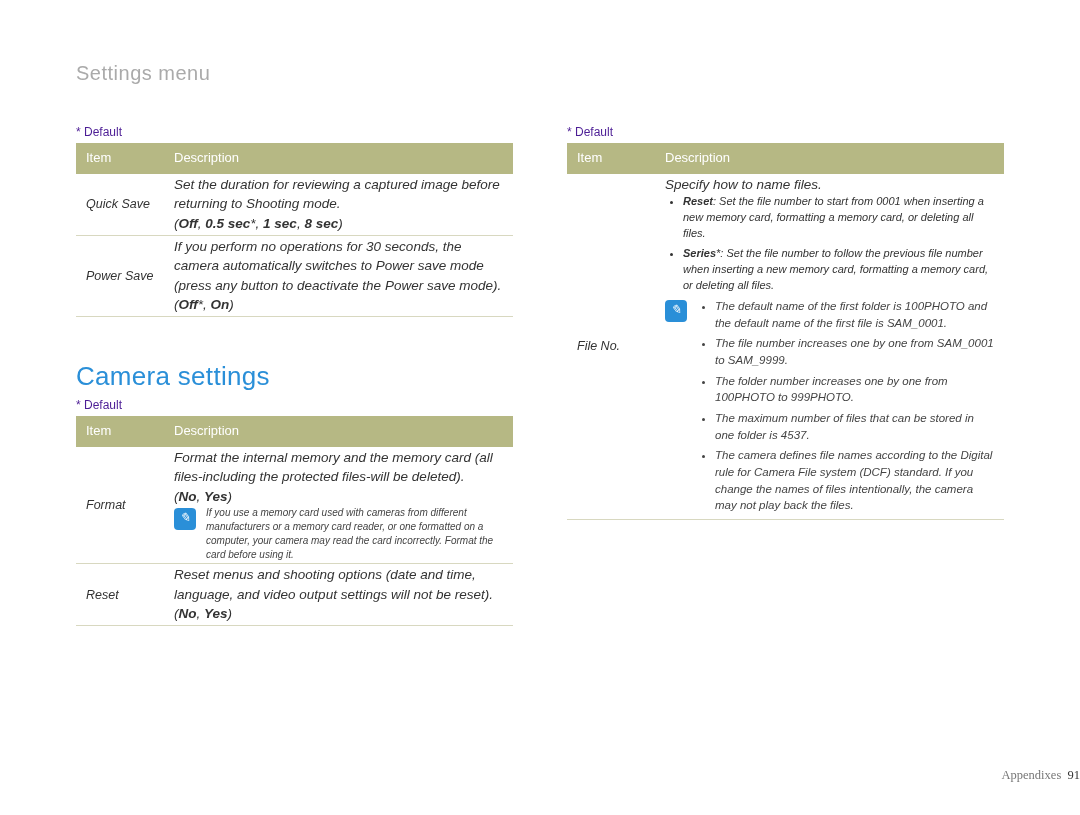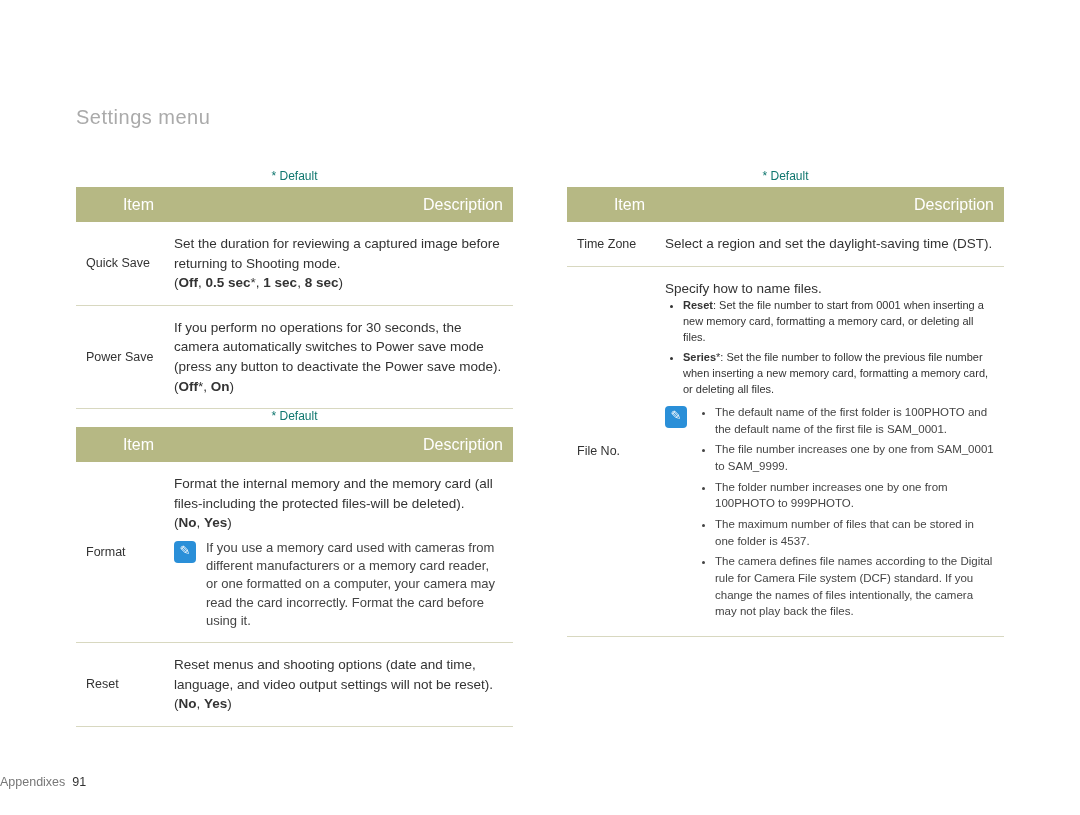--- a/index.html
+++ b/index.html
@@ -15,116 +15,116 @@
   .page {
     padding: 62px 76px 30px 76px;
   }
   .breadcrumb {
     font-size: 20px;
     font-weight: 300;
     color: #aaa;
     letter-spacing: 0.5px;
     margin-bottom: 40px;
     font-family: Arial, Helvetica, sans-serif;
-    margin-top: 44px;
   }
   .columns {
     display: flex;
     gap: 54px;
   }
   .col {
     flex: 1;
     min-width: 0;
   }
   .default-label {
-    text-align: center;
+    text-align: left;
     font-size: 12px;
-    color: #0f766e;
+    color: #4c1d95;
     margin-bottom: 4px;
   }
   table.settings {
     width: 100%;
     border-collapse: collapse;
     font-size: 13.5px;
     line-height: 1.45;
   }
   table.settings th {
     background: #b6b884;
     color: #fff;
     font-weight: 400;
-    text-align: right;
+    text-align: left;
     padding: 6px 10px;
-    font-size: 16px;
+    font-size: 13px;
   }
   table.settings th.item-col { width: 88px; }
   table.settings td {
     border-bottom: 1px solid #d8d8c0;
-    padding: 12px 10px;
+    padding: 1px 10px;
     vertical-align: middle;
     font-size: 13.5px;
     color: #333;
+    font-style: italic;
   }
   table.settings td.item-cell {
     font-size: 12.5px;
     color: #333;
     vertical-align: middle;
   }
   .section-heading {
     font-size: 26px;
     font-weight: 300;
     color: #2a8fd8;
     margin-top: 44px;
     margin-bottom: 6px;
     letter-spacing: 0.3px;
   }
   .note-row {
     display: flex;
     gap: 10px;
-    margin-top: 6px;
   }
   .note-icon {
     width: 22px;
     height: 22px;
     flex: 0 0 22px;
     border-radius: 4px;
     background: #2a8fd8;
     position: relative;
     margin-top: 2px;
   }
   .note-icon::before {
     content: "✎";
     position: absolute;
     left: 50%; top: 50%;
     transform: translate(-50%, -52%);
     color: #fff;
     font-size: 13px;
   }
   .note-text, .note-list {
-    font-size: 13px;
+    font-size: 10px;
     color: #444;
     line-height: 1.4;
   }
   ul.bullets {
     list-style: disc;
     padding-left: 18px;
     font-size: 11px;
     line-height: 1.45;
   }
   ul.bullets.small {
     font-size: 11.5px;
     line-height: 1.45;
   }
   ul.bullets li { margin-bottom: 4px; }
   .footer {
     position: absolute;
-    bottom: 26px;
+    bottom: 32px;
     width: 100%;
-    text-align: left;
+    text-align: right;
     font-size: 12.5px;
     color: #777;
+    font-family: Liberation Serif, serif;
   }
   .footer .pg { color: #333; }
 </style>
 </head>
 <body>
 
 <div class="page">
   <div class="breadcrumb">Settings menu</div>
 
   <div class="columns">
@@ -149,20 +149,21 @@
           </tr>
           <tr>
             <td class="item-cell">Power Save</td>
             <td>
               <span>If you perform no operations for 30 seconds, the camera automatically switches to Power save mode (press any button to deactivate the Power save mode). (<b>Off</b>*, <b>On</b>)</span>
             </td>
           </tr>
         </tbody>
       </table>
 
+      <h2 class="section-heading">Camera settings</h2>
       <div class="default-label">* Default</div>
 
       <table class="settings">
         <thead>
           <tr>
             <th class="item-col">Item</th>
             <th>Description</th>
           </tr>
         </thead>
         <tbody>
@@ -192,26 +193,20 @@
       <div class="default-label">* Default</div>
 
       <table class="settings">
         <thead>
           <tr>
             <th class="item-col">Item</th>
             <th>Description</th>
           </tr>
         </thead>
         <tbody>
-          <tr>
-            <td class="item-cell">Time Zone</td>
-            <td>
-              <span>Select a region and set the daylight-saving time (DST).</span>
-            </td>
-          </tr>
           <tr>
             <td class="item-cell">File No.</td>
             <td>
               <span>Specify how to name files.</span>
               <ul class="bullets">
                 <li><b>Reset</b>: Set the file number to start from 0001 when inserting a new memory card, formatting a memory card, or deleting all files.</li>
                 <li><b>Series</b>*: Set the file number to follow the previous file number when inserting a new memory card, formatting a memory card, or deleting all files.</li>
               </ul>
               <div class="note-row">
                 <div class="note-icon"></div>

